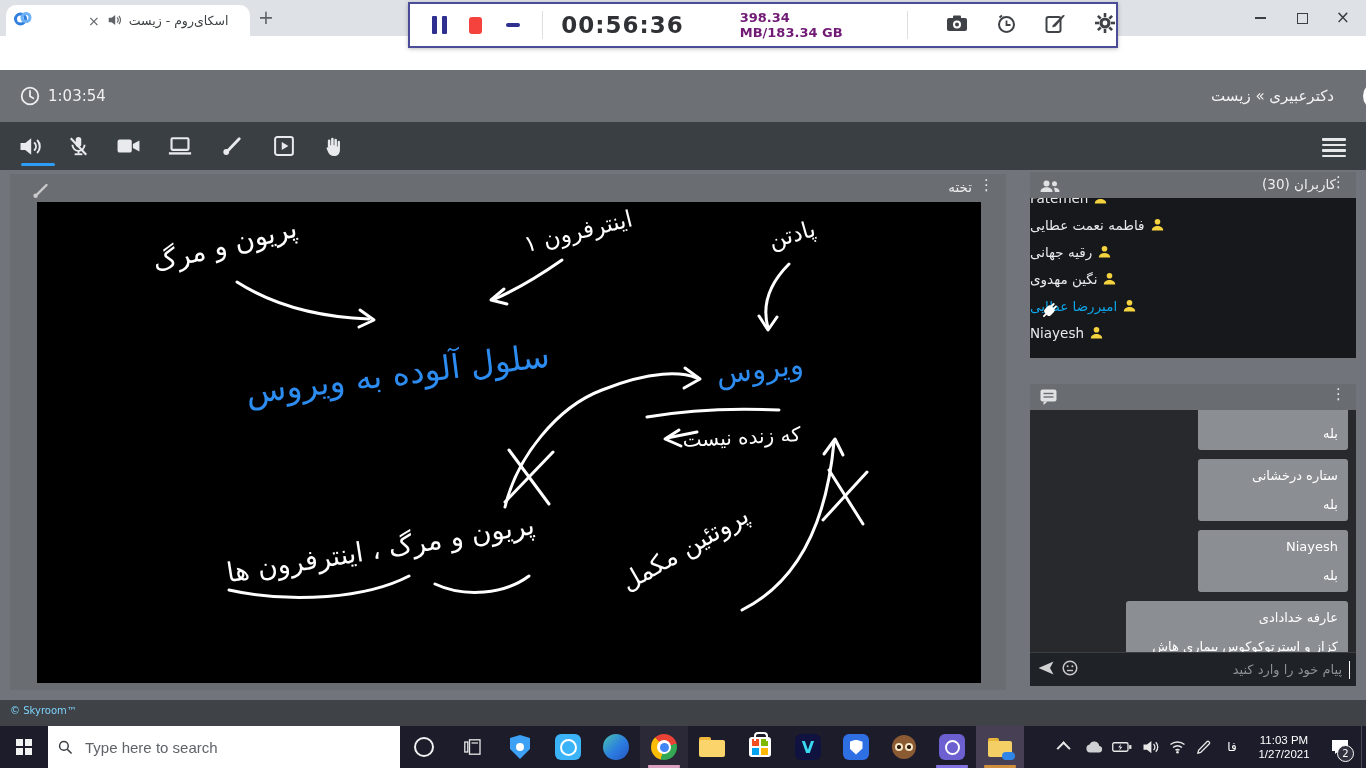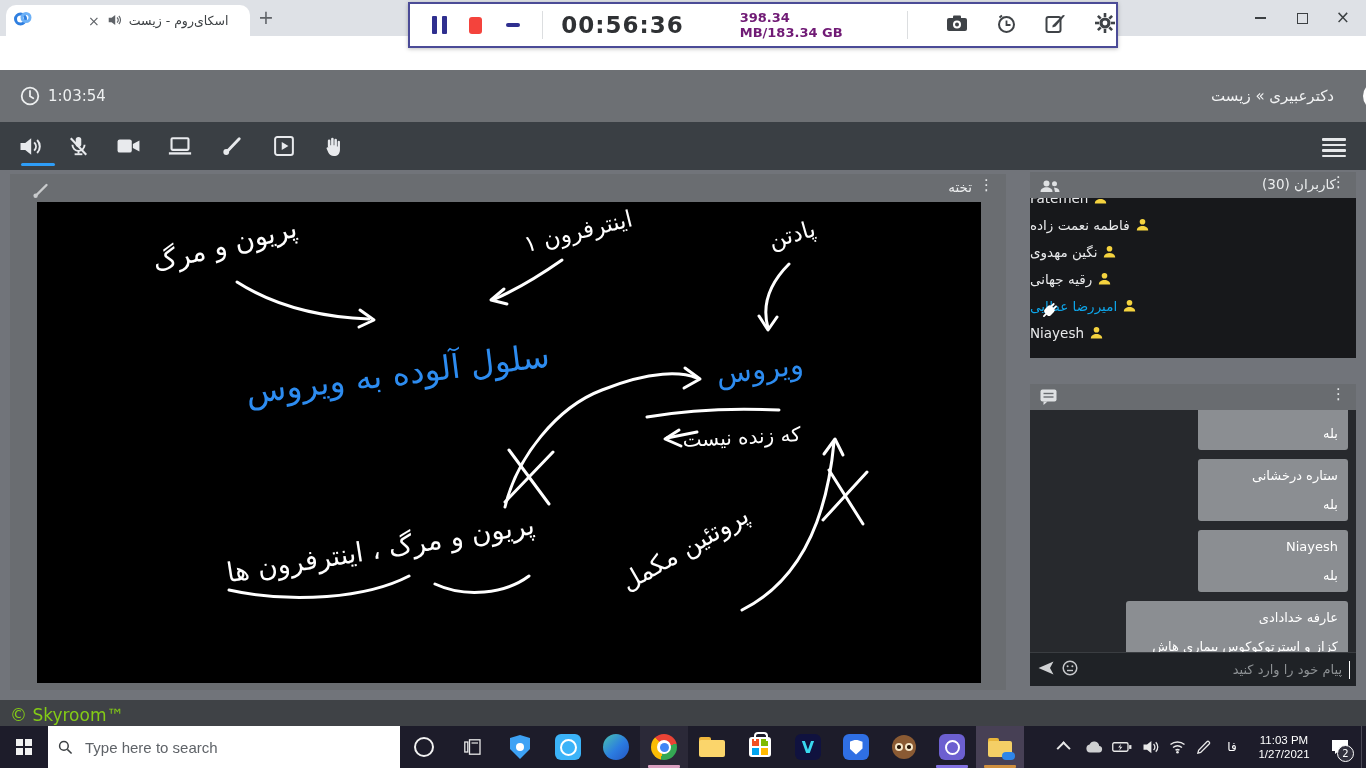--- a/index.html
+++ b/index.html
@@ -56,21 +56,21 @@
         padding:8px 8px 0 8px;box-sizing:content-box;width:310px;}
   .bubble{background:#8b8e92;border-radius:3px;color:#fff;font-size:13px;padding:7px 10px;
         margin:0 0 9px auto;direction:rtl;line-height:19px;box-sizing:border-box;}
   .chatinput{position:absolute;left:0;top:268px;width:326px;height:34px;background:#1f2226;
         border-top:1px solid #3a3d41;display:flex;align-items:center;box-sizing:border-box;padding:0 8px;}
   .chatinput input{flex:1;background:transparent;border:none;outline:none;direction:rtl;
         font-family:"DejaVu Sans",sans-serif;font-size:13px;color:#e8eaec;padding:0 6px;}
   .chatinput input::placeholder{color:#8d9194;}
   .caret{position:absolute;right:6px;top:8px;width:1.5px;height:18px;background:#fff;}
   .srfooter{left:0;top:700px;width:1366px;height:26px;background:#3f4246;}
-  .foottext{font-size:17px;color:#84cc16;}
+  .foottext{font-size:10px;color:#7dd3fc;}
   
   .taskbar{left:0;top:726px;width:1366px;height:42px;background:#1d1c2a;}
   .tsearch{position:absolute;left:48px;top:0;width:352px;height:42px;background:#fff;
         display:flex;align-items:center;padding:0 10px;box-sizing:border-box;gap:10px;}
   .tsearch input{border:none;outline:none;font-family:"Liberation Sans","DejaVu Sans",sans-serif;
         font-size:15px;color:#3c4043;flex:1;background:transparent;}
   .tsearch input::placeholder{color:#5f6368;}
   .tcell{position:absolute;top:0;width:48px;height:42px;display:flex;align-items:center;justify-content:center;}
   .uline{position:absolute;bottom:0;left:8px;width:32px;height:3px;border-radius:1px;}
   .winlogo{display:grid;grid-template-columns:7px 7px;grid-template-rows:7px 7px;gap:1.5px;}
@@ -352,35 +352,35 @@
             <circle cx="6.5" cy="3.8" r="2.8" fill="#f5d33f"></circle>
             <path d="M0.8 12.6c0-3 2.6-4.6 5.7-4.6s5.7 1.6 5.7 4.6z" fill="#f5d33f"></path>
           </svg>
         <span class="nm">Fatemeh</span>
       </div>
       <div class="urow">
         <svg width="13" height="13" viewBox="0 0 13 13">
             <circle cx="6.5" cy="3.8" r="2.8" fill="#f5d33f"></circle>
             <path d="M0.8 12.6c0-3 2.6-4.6 5.7-4.6s5.7 1.6 5.7 4.6z" fill="#f5d33f"></path>
           </svg>
-        <span class="nm">فاطمه نعمت زاده</span>
+        <span class="nm">فاطمه نعمت عطایی</span>
       </div>
       <div class="urow">
         <svg width="13" height="13" viewBox="0 0 13 13">
             <circle cx="6.5" cy="3.8" r="2.8" fill="#f5d33f"></circle>
             <path d="M0.8 12.6c0-3 2.6-4.6 5.7-4.6s5.7 1.6 5.7 4.6z" fill="#f5d33f"></path>
           </svg>
-        <span class="nm">نگین مهدوی</span>
+        <span class="nm">رقیه جهانی</span>
       </div>
       <div class="urow">
         <svg width="13" height="13" viewBox="0 0 13 13">
             <circle cx="6.5" cy="3.8" r="2.8" fill="#f5d33f"></circle>
             <path d="M0.8 12.6c0-3 2.6-4.6 5.7-4.6s5.7 1.6 5.7 4.6z" fill="#f5d33f"></path>
           </svg>
-        <span class="nm">رقیه جهانی</span>
+        <span class="nm">نگین مهدوی</span>
       </div>
       <div class="urow">
         <svg width="13" height="13" viewBox="0 0 13 13">
             <circle cx="6.5" cy="3.8" r="2.8" fill="#f5d33f"></circle>
             <path d="M0.8 12.6c0-3 2.6-4.6 5.7-4.6s5.7 1.6 5.7 4.6z" fill="#f5d33f"></path>
           </svg>
         <span class="nm dim">امیررضا عطایی</span>
       </div>
       <div class="urow">
         <svg width="13" height="13" viewBox="0 0 13 13">

